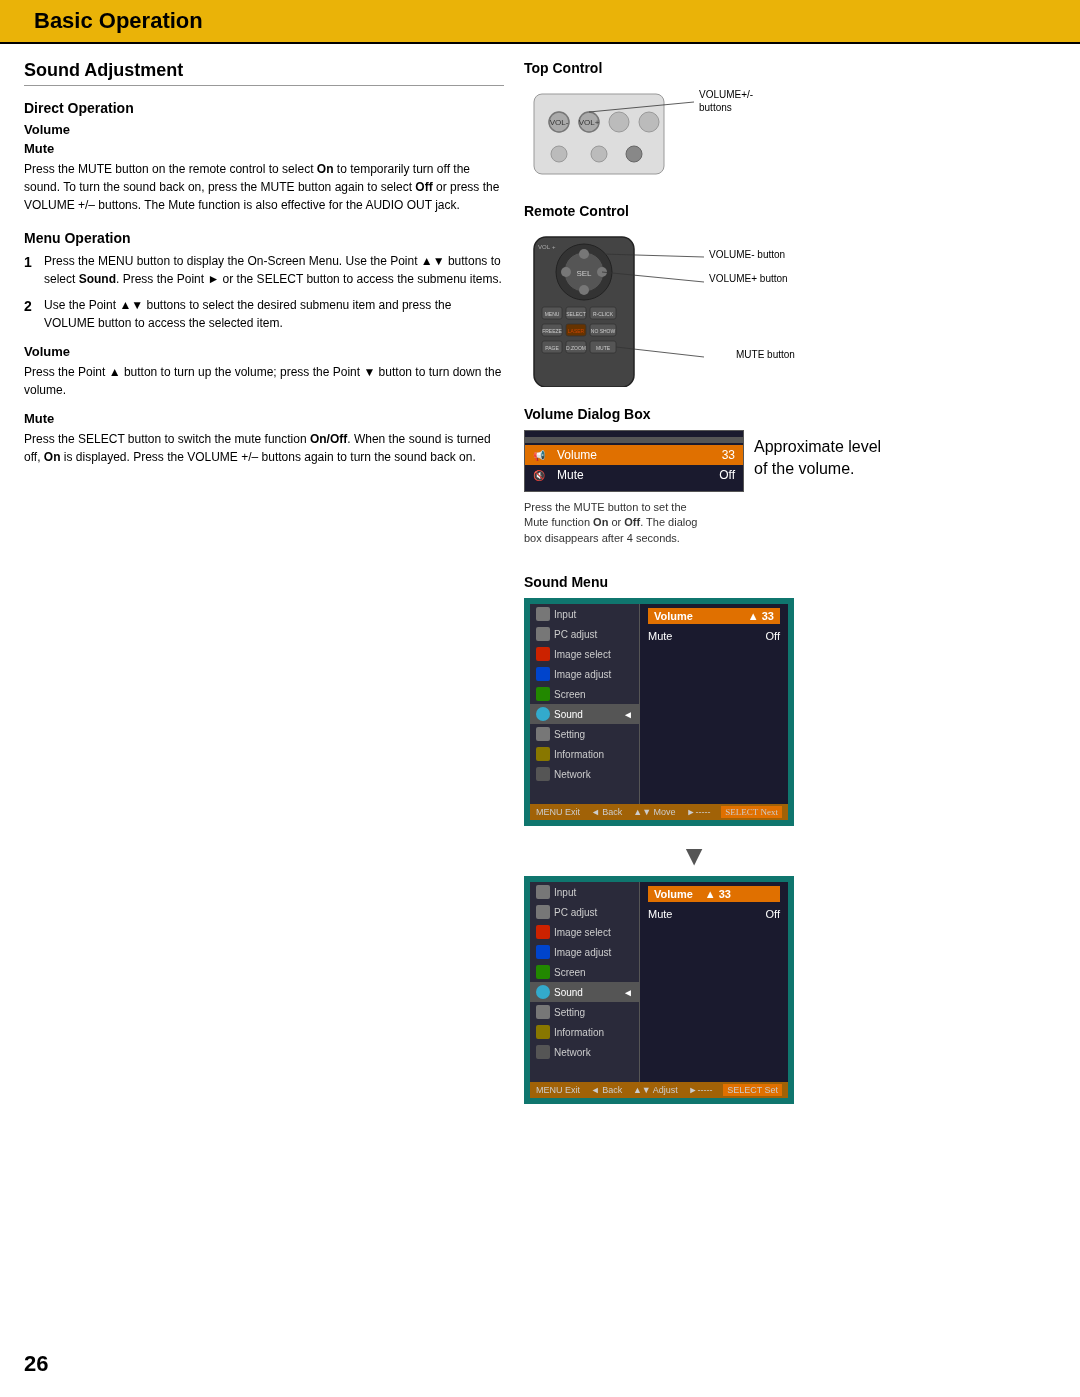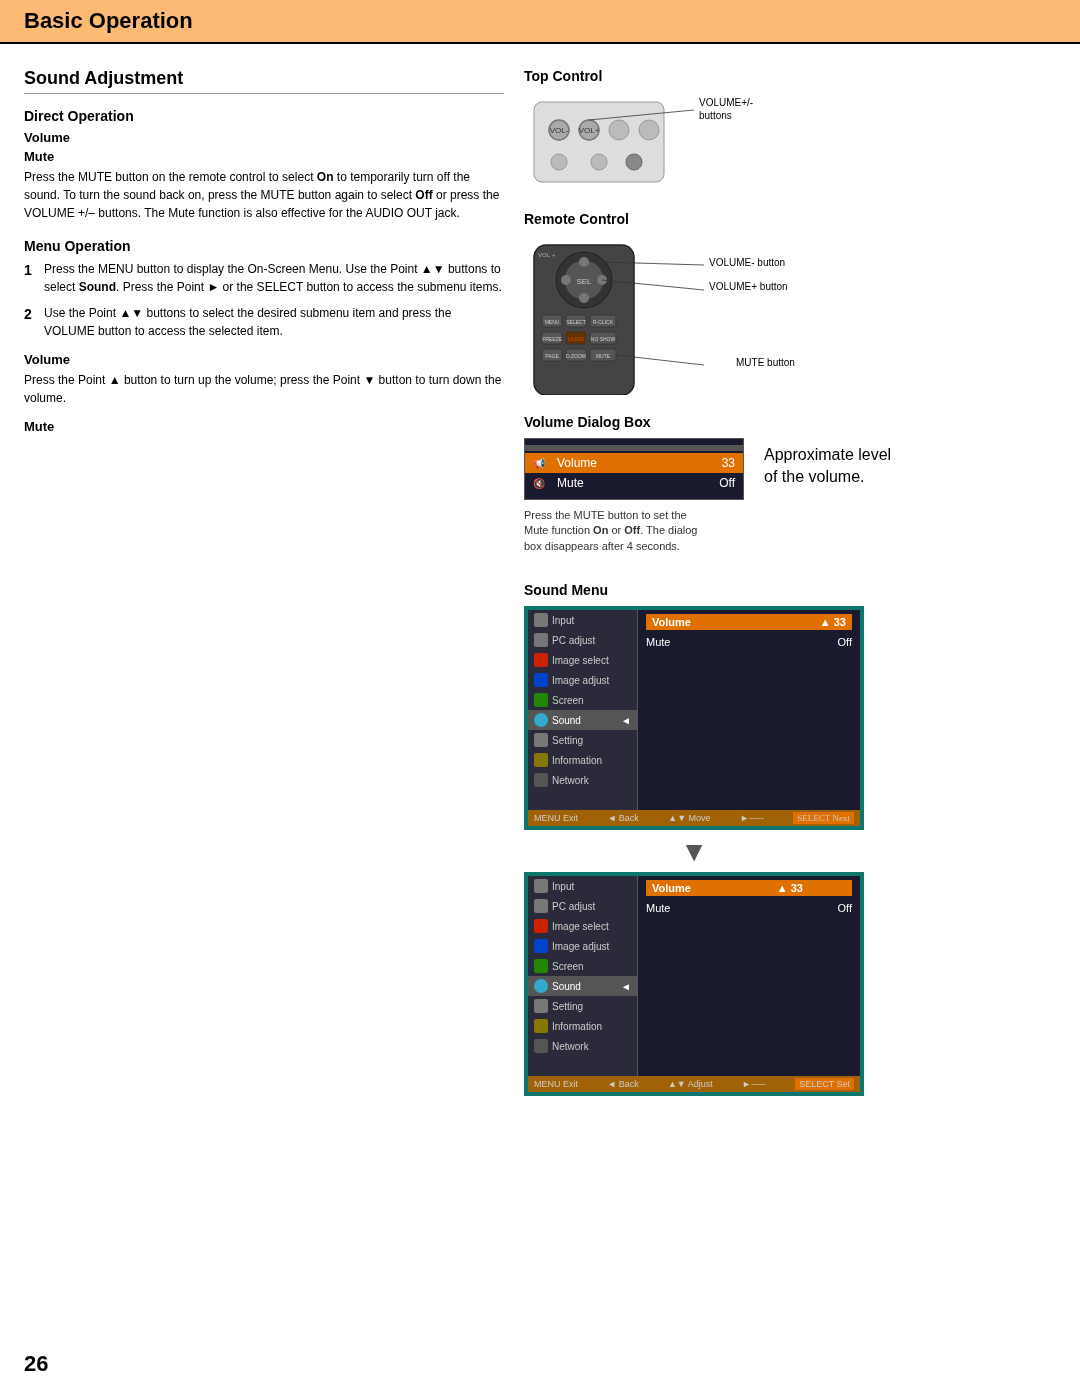--- a/index.html
+++ b/index.html
@@ -5,31 +5,31 @@
     * { box-sizing: border-box; margin: 0; padding: 0; }
     body {
       font-family: Arial, Helvetica, sans-serif;
       font-size: 13px;
       background: #fff;
       color: #000;
       width: 1080px;
       min-height: 1397px;
     }
     .page-header {
-      background: #fdba74;
+      background: #eab308;
       border-bottom: 2px solid #000;
-      padding: 8px 24px;
+      padding: 8px 34px;
     }
     .page-header-title {
       font-size: 22px;
       font-weight: bold;
     }
     .page-content {
       display: flex;
-      padding: 24px 24px;
+      padding: 16px 24px;
       gap: 20px;
     }
     .left-column {
       width: 480px;
       flex-shrink: 0;
     }
     .right-column {
       flex: 1;
     }
     .section-title {
@@ -112,24 +112,24 @@
       text-align: right;
     }
     .caption-text {
       font-size: 11px;
       color: #333;
       line-height: 1.4;
       margin-bottom: 12px;
     }
     
     .sound-menu-container {
-      width: 340px;
+      width: 270px;
       background: #000;
-      border: 4px solid #0f766e;
-      margin-bottom: 6px;
+      border: 6px solid #0f766e;
+      margin-bottom: 14px;
     }
     .sound-menu {
       display: flex;
       height: 200px;
     }
     .menu-left {
       width: 110px;
       background: #2a2a3a;
       border-right: 1px solid #555;
     }
@@ -247,20 +247,23 @@
           <span>Use the Point ▲▼ buttons to select the desired submenu item and press the VOLUME button to access the selected item.</span>
         </li>
       </ol>
 
       <div class="bold-label">Volume</div>
       <div class="body-text">
         Press the Point ▲ button to turn up the volume; press the Point ▼ button to turn down the volume.
       </div>
 
       <div class="bold-label">Mute</div>
+      <div class="body-text">
+        Press the SELECT button to switch the mute function <span class="inline-bold">On/Off</span>. When the sound is turned off, <span class="inline-bold">On</span> is displayed. Press the VOLUME +/– buttons again to turn the sound back on.
+      </div>
     </div>
   </div>
 
   <div class="right-column">
 
     <div class="right-subsection">
       <div class="right-subsection-title">Top Control</div>
       <div style="position:relative; display:inline-block;">
         <svg width="230" height="100">
 
@@ -337,21 +340,21 @@
         <div style="position:absolute;top:46px;left:185px;font-size:10px;">
           <span>VOLUME+ button</span>
         </div>
         <div style="position:absolute;top:122px;left:185px;font-size:10px;margin-left:27px;">
           <span>MUTE button</span>
         </div>
       </div>
     </div>
 
     <div class="right-subsection">
-      <div style="display:flex;align-items:flex-start;gap:20px;">
+      <div style="display:flex;align-items:flex-start;gap:10px;">
         <div>
           <div class="right-subsection-title">Volume Dialog Box</div>
           <div class="vol-dialog">
 
             <div style="background:#555;height:6px;margin-bottom:2px;"></div>
             <div class="vol-dialog-row active">
               <span class="vol-dialog-icon">📢</span>
               <span class="vol-dialog-label">Volume</span>
               <span class="vol-dialog-value">33</span>
             </div>

